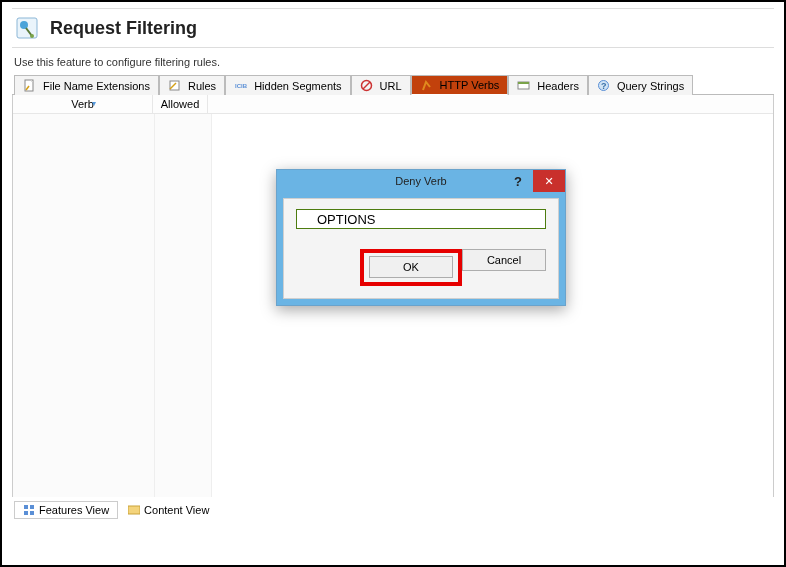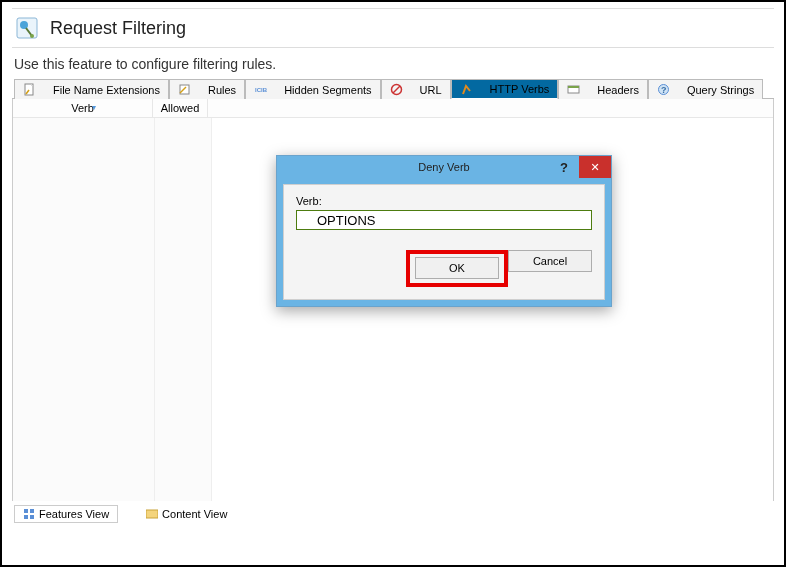--- a/index.html
+++ b/index.html
@@ -26,50 +26,50 @@
     border-bottom: 1px solid #ddd;
     padding: 0 2px;
   }
   .app-icon {
     width: 26px;
     height: 26px;
     margin-right: 10px;
   }
   .page-title {
     font-size: 18px;
-    font-weight: 400;
+    font-weight: 700;
     color: #222;
   }
   .desc {
     margin: 8px 0 6px 2px;
-    font-size: 14px;
+    font-size: 11px;
     color: #333;
   }
   .tabs {
     display: flex;
     border-bottom: 1px solid #bbb;
     padding-left: 2px;
   }
   .tab {
     display: flex;
     align-items: center;
-    gap: 17px;
+    gap: 7px;
     padding: 2px 8px;
     font-size: 11px;
     border: 1px solid #bbb;
     border-bottom: none;
     background: #f4f4f4;
     margin-right: 0px;
     position: relative;
     top: 1px;
     cursor: pointer;
     height: 20px;
   }
   .tab.active {
-    background: #0369a1;
+    background: #c2410c;
     border-bottom: 1px solid #fff;
     z-index: 2;
   }
   .tab-icon { width: 13px; height: 13px; display: inline-block; }
   .content-area {
     position: relative;
     border: 1px solid #ccc;
     border-top: none;
     height: 402px;
     background: #fff;
@@ -100,22 +100,22 @@
     display: flex;
     height: calc(100% - 18px);
   }
   .dp-col1 { width: 142px; border-right: 1px solid #eee; background:#fbfbfb; }
   .dp-col2 { width: 57px; border-right: 1px solid #eee; background:#fbfbfb; }
   .dp-rest { flex: 1; background:#fff; }
   
   .dialog {
     position: absolute;
     left: 263px;
-    top: 56px;
-    width: 336px;
+    top: 74px;
+    width: 290px;
     background: #f0f0f0;
     border: 1px solid #6aa3cc;
     box-shadow: 0 4px 14px rgba(0,0,0,0.35);
   }
   .dlg-title {
     background: #6ab4e4;
     height: 22px;
     display: flex;
     align-items: center;
     justify-content: center;
@@ -176,21 +176,21 @@
     cursor: pointer;
   }
   .ok-highlight {
     border: 4px solid #e60000;
     padding: 3px 5px 4px 5px;
     display: inline-block;
   }
   
   .bottom-tabs {
     display: flex;
-    gap: 20px;
+    gap: 2px;
     margin-top: 4px;
     padding-left: 2px;
     font-size: 11px;
   }
   .btab {
     display: flex;
     align-items: center;
     gap: 4px;
     padding: 2px 8px;
     border: 1px solid #ccc;
@@ -303,21 +303,20 @@
     <div class="dialog">
       <div class="dlg-title">
         <span>Deny Verb</span>
         <span class="dlg-help">?</span>
         <span class="dlg-close">
           <span>✕</span>
         </span>
       </div>
       <div class="dlg-aero">
         <div class="dlg-body">
-          <div class="dlg-label">Verb:</div>
           <input class="dlg-input" type="text" value="OPTIONS" style="">
           <div class="dlg-buttons">
             <span class="ok-highlight">
               <button class="dlg-btn">OK</button>
             </span>
             <button class="dlg-btn">Cancel</button>
           </div>
         </div>
       </div>
     </div>

